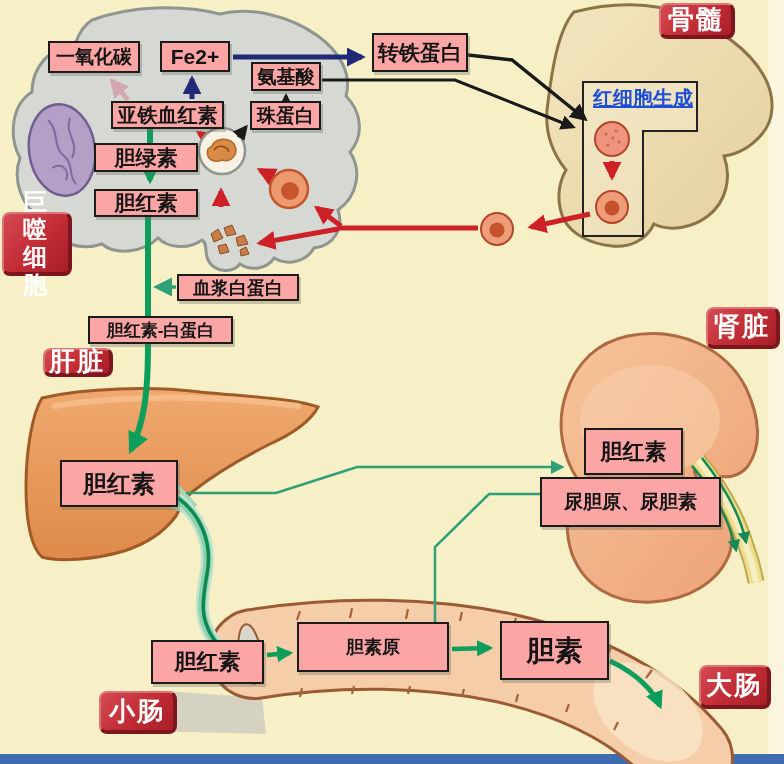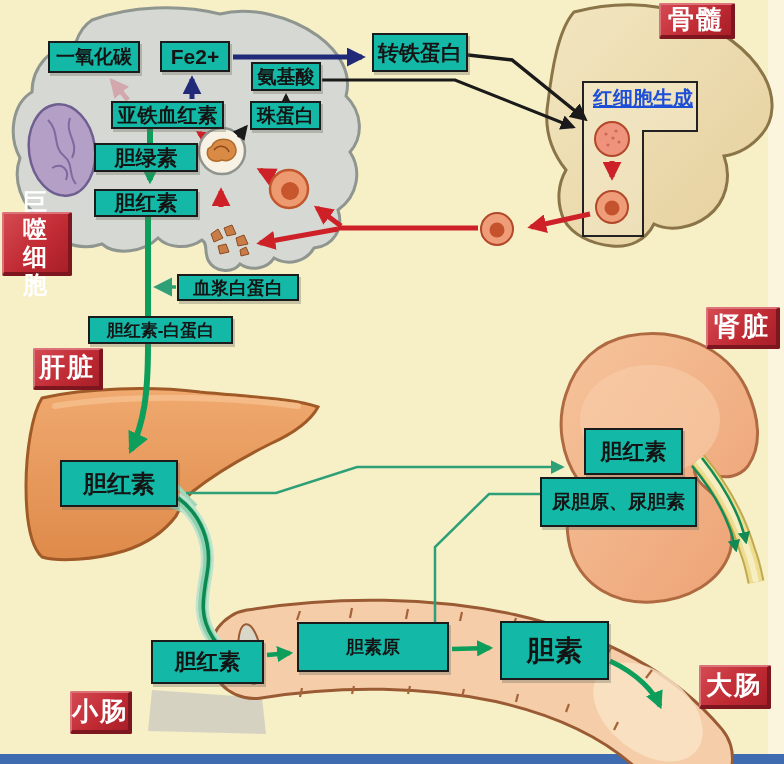--- a/index.html
+++ b/index.html
@@ -4,31 +4,31 @@
 <style>
   html,body{margin:0;padding:0;background:#e8e8e8;}
   .stage{
     position:relative;width:784px;height:764px;overflow:hidden;
     background:#f7f0c6;
     font-family:"Liberation Sans","DejaVu Sans",sans-serif;
   }
   .stage svg{position:absolute;left:0;top:0;z-index:1;}
   .box{
     position:absolute;z-index:3;display:flex;align-items:center;justify-content:center;
-    background:#14b8a6;border:2px solid #1b1b1b;color:#141414;font-weight:700;
+    background:#fca5a5;border:2px solid #1b1b1b;color:#141414;font-weight:700;
     box-shadow:2px 3px 0 rgba(110,110,95,.35);white-space:nowrap;box-sizing:border-box;
   }
   .box--plain{background:transparent;border:none;box-shadow:none;color:#1d4ed8;text-decoration:underline;}
   .tag{
     position:absolute;z-index:4;display:flex;align-items:center;justify-content:center;
     text-align:center;color:#fff;font-weight:700;letter-spacing:2px;
     background:linear-gradient(135deg,#d44a52 0%,#c12b34 55%,#a81f28 100%);
     border-top:2px solid #da747a;border-left:2px solid #da747a;
     border-right:4px solid #7d161e;border-bottom:4px solid #7d161e;
-    border-radius:2px;box-sizing:border-box;line-height:1.15;
+    border-radius:8px;box-sizing:border-box;line-height:1.15;
   }
   .tag--wrap{white-space:normal;word-break:break-all;padding:8px;}
 </style>
 </head>
 <body>
 
 <div class="stage">
 
 <svg width="784" height="764" viewBox="0 0 784 764">
   <defs>
@@ -217,25 +217,25 @@
 <div class="box" style="left:251px;top:62px;width:70px;height:29px;font-size:19px">氨基酸</div>
 <div class="box" style="left:250px;top:101px;width:71px;height:29px;font-size:19px">珠蛋白</div>
 <div class="box" style="left:94px;top:143px;width:104px;height:29px;font-size:21px">胆绿素</div>
 <div class="box" style="left:111px;top:101px;width:113px;height:28px;font-size:20px">亚铁血红素</div>
 <div class="box" style="left:94px;top:189px;width:104px;height:28px;font-size:21px">胆红素</div>
 <div class="box box--plain" style="left:586px;top:85px;width:114px;height:26px;font-size:20px">红细胞生成</div>
 <div class="box" style="left:177px;top:274px;width:122px;height:27px;font-size:18px">血浆白蛋白</div>
 <div class="box" style="left:88px;top:316px;width:145px;height:28px;font-size:17px">胆红素-白蛋白</div>
 <div class="box" style="left:60px;top:460px;width:118px;height:47px;font-size:24px">胆红素</div>
 <div class="box" style="left:584px;top:428px;width:99px;height:47px;font-size:22px">胆红素</div>
-<div class="box" style="left:540px;top:477px;width:157px;height:50px;font-size:19px">尿胆原、尿胆素</div>
+<div class="box" style="left:540px;top:477px;width:181px;height:50px;font-size:19px">尿胆原、尿胆素</div>
 <div class="box" style="left:151px;top:640px;width:113px;height:44px;font-size:22px">胆红素</div>
 <div class="box" style="left:297px;top:622px;width:152px;height:50px;font-size:18px">胆素原</div>
 <div class="box" style="left:500px;top:621px;width:109px;height:59px;font-size:28px">胆素</div>
 
 <div class="tag" style="left:659px;top:3px;width:76px;height:36px;font-size:26px">骨髓</div>
 <div class="tag tag--wrap" style="left:2px;top:212px;width:70px;height:64px;font-size:24px">巨噬细胞</div>
-<div class="tag" style="left:33px;top:348px;width:70px;height:42px;font-size:26px">肝脏</div>
+<div class="tag" style="left:43px;top:348px;width:70px;height:29px;font-size:26px">肝脏</div>
 <div class="tag" style="left:706px;top:307px;width:74px;height:42px;font-size:26px">肾脏</div>
-<div class="tag" style="left:70px;top:691px;width:62px;height:43px;font-size:26px">小肠</div>
+<div class="tag" style="left:99px;top:691px;width:78px;height:43px;font-size:26px">小肠</div>
 <div class="tag" style="left:699px;top:665px;width:72px;height:44px;font-size:26px">大肠</div>
 
 </div>
 
 </body></html>

